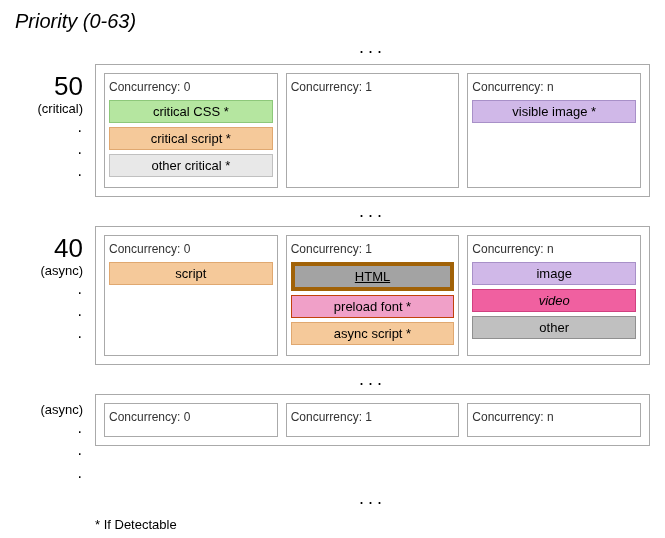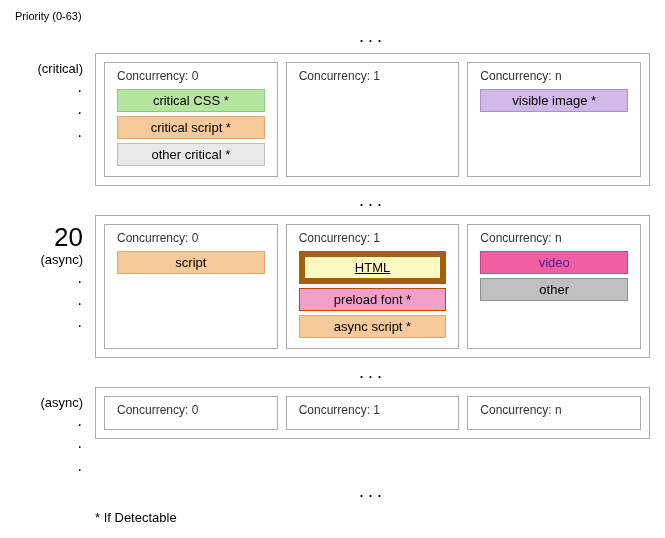--- a/index.html
+++ b/index.html
@@ -5,23 +5,24 @@
     * { box-sizing: border-box; margin: 0; padding: 0; }
     body {
       font-family: Arial, sans-serif;
       background: #fff;
       width: 665px;
       min-height: 538px;
       padding: 10px 15px;
       font-size: 14px;
     }
     .page-title {
-      font-size: 11px;
+      font-size: 20px;
       font-weight: normal;
       margin-bottom: 4px;
+      font-style: italic;
     }
     .dots-top {
       text-align: center;
       font-size: 18px;
       letter-spacing: 4px;
       margin-bottom: 6px;
       margin-left: 80px;
     }
     .row {
       display: flex;
@@ -52,43 +53,43 @@
       border: 1px solid #aaa;
       display: flex;
       flex-direction: row;
       gap: 0;
       padding: 8px;
       gap: 8px;
       flex: 1;
     }
     .concurrency-col {
       border: 1px solid #aaa;
-      padding: 6px 12px;
+      padding: 6px 4px;
       min-width: 140px;
       flex: 1;
     }
     .concurrency-label {
       font-size: 12px;
       margin-bottom: 6px;
       color: #333;
     }
     .resource-item {
       border-radius: 0;
       padding: 3px 6px;
       margin-bottom: 4px;
       font-size: 13px;
       text-align: center;
     }
     .color-green    { background: #b5e6a0; border: 1px solid #8dc87a; }
     .color-peach    { background: #f5c99a; border: 1px solid #e0a870; }
     .color-gray-light { background: #e8e8e8; border: 1px solid #c0c0c0; }
     .color-salmon   { background: #f0a0a0; border: 1px solid #d07070; }
     .color-lavender { background: #d0b8e8; border: 1px solid #a890c8; }
-    .color-cyan     { background: #fef9c3; border: 6px solid #a16207; text-decoration: underline; }
-    .color-pink-hot { background: #f060a0; border: 1px solid #d04080; color: #4c1d95; }
+    .color-cyan     { background: #a3a3a3; border: 4px solid #a16207; text-decoration: underline; }
+    .color-pink-hot { background: #f060a0; border: 1px solid #d04080; color: #000000; font-style: italic; }
     .color-pink-light { background: #f0a0c8; border: 1px solid #c2410c; }
     .color-gray-mid { background: #c0c0c0; border: 1px solid #909090; }
     .dots-mid {
       text-align: center;
       font-size: 18px;
       letter-spacing: 4px;
       margin: 4px 0 4px 80px;
     }
     .footnote {
       margin-top: 8px;
@@ -98,20 +99,21 @@
   </style>
 </head>
 <body>
 
 <div class="page-title">Priority (0-63)</div>
 <div class="dots-top">...</div>
 
 <div id="groups-container">
     <div class="row">
       <div class="priority-label">
+        <div class="priority-number">50</div>
         <div class="priority-name">(critical)</div>
         <div class="priority-dots">.<br>.<br>.</div>
       </div>
       <div class="group-box">
         <div class="concurrency-col">
           <div class="concurrency-label">Concurrency: 0</div>
           <div class="resource-item color-green">critical CSS *</div>
           <div class="resource-item color-peach">critical script *</div>
           <div class="resource-item color-gray-light">other critical *</div>
         </div>
@@ -120,37 +122,38 @@
         </div>
         <div class="concurrency-col">
           <div class="concurrency-label">Concurrency: n</div>
           <div class="resource-item color-lavender">visible image *</div>
         </div>
       </div>
     </div>
     <div class="dots-mid">...</div>
     <div class="row">
       <div class="priority-label">
-        <div class="priority-number">20</div>
+        <div class="priority-number">40</div>
         <div class="priority-name">(async)</div>
         <div class="priority-dots">.<br>.<br>.</div>
       </div>
       <div class="group-box">
         <div class="concurrency-col">
           <div class="concurrency-label">Concurrency: 0</div>
           <div class="resource-item color-peach">script</div>
         </div>
         <div class="concurrency-col">
           <div class="concurrency-label">Concurrency: 1</div>
           <div class="resource-item color-cyan">HTML</div>
           <div class="resource-item color-pink-light">preload font *</div>
           <div class="resource-item color-peach">async script *</div>
         </div>
         <div class="concurrency-col">
           <div class="concurrency-label">Concurrency: n</div>
+          <div class="resource-item color-lavender">image</div>
           <div class="resource-item color-pink-hot">video</div>
           <div class="resource-item color-gray-mid">other</div>
         </div>
       </div>
     </div>
     <div class="dots-mid">...</div>
     <div class="row">
       <div class="priority-label">
         <div class="priority-name">(async)</div>
         <div class="priority-dots">.<br>.<br>.</div>

